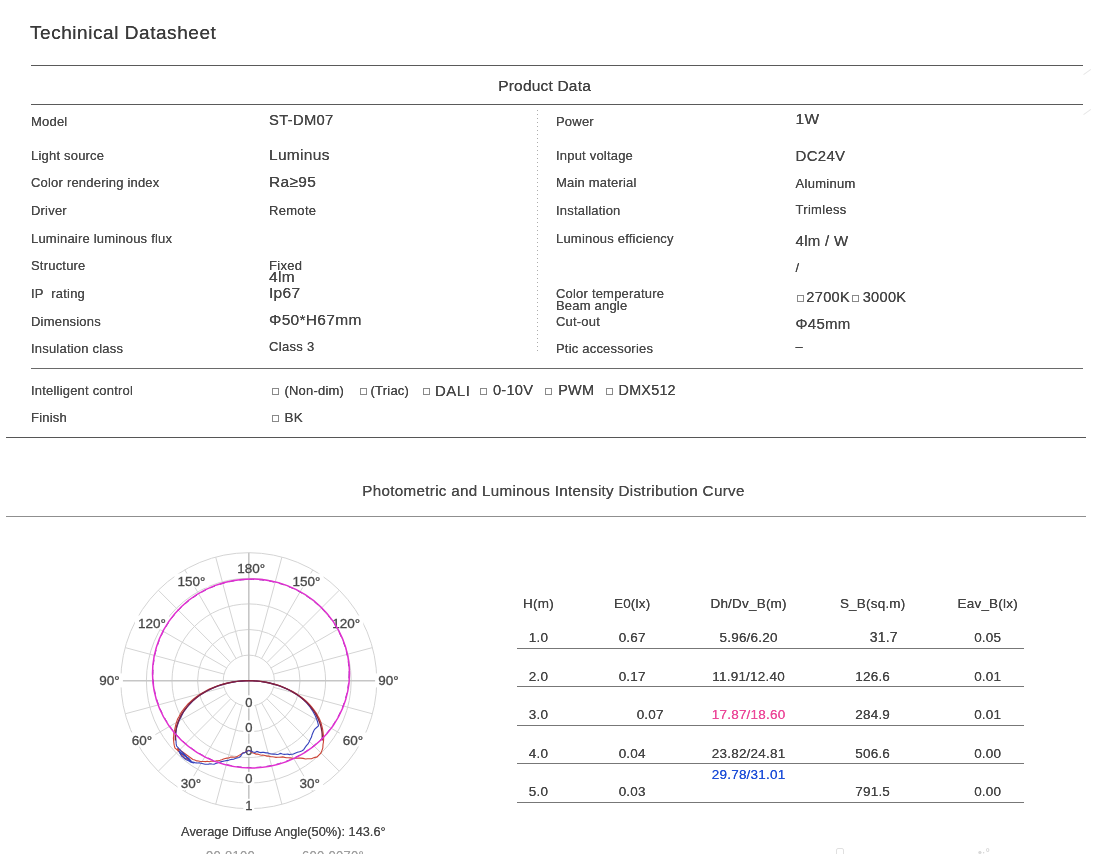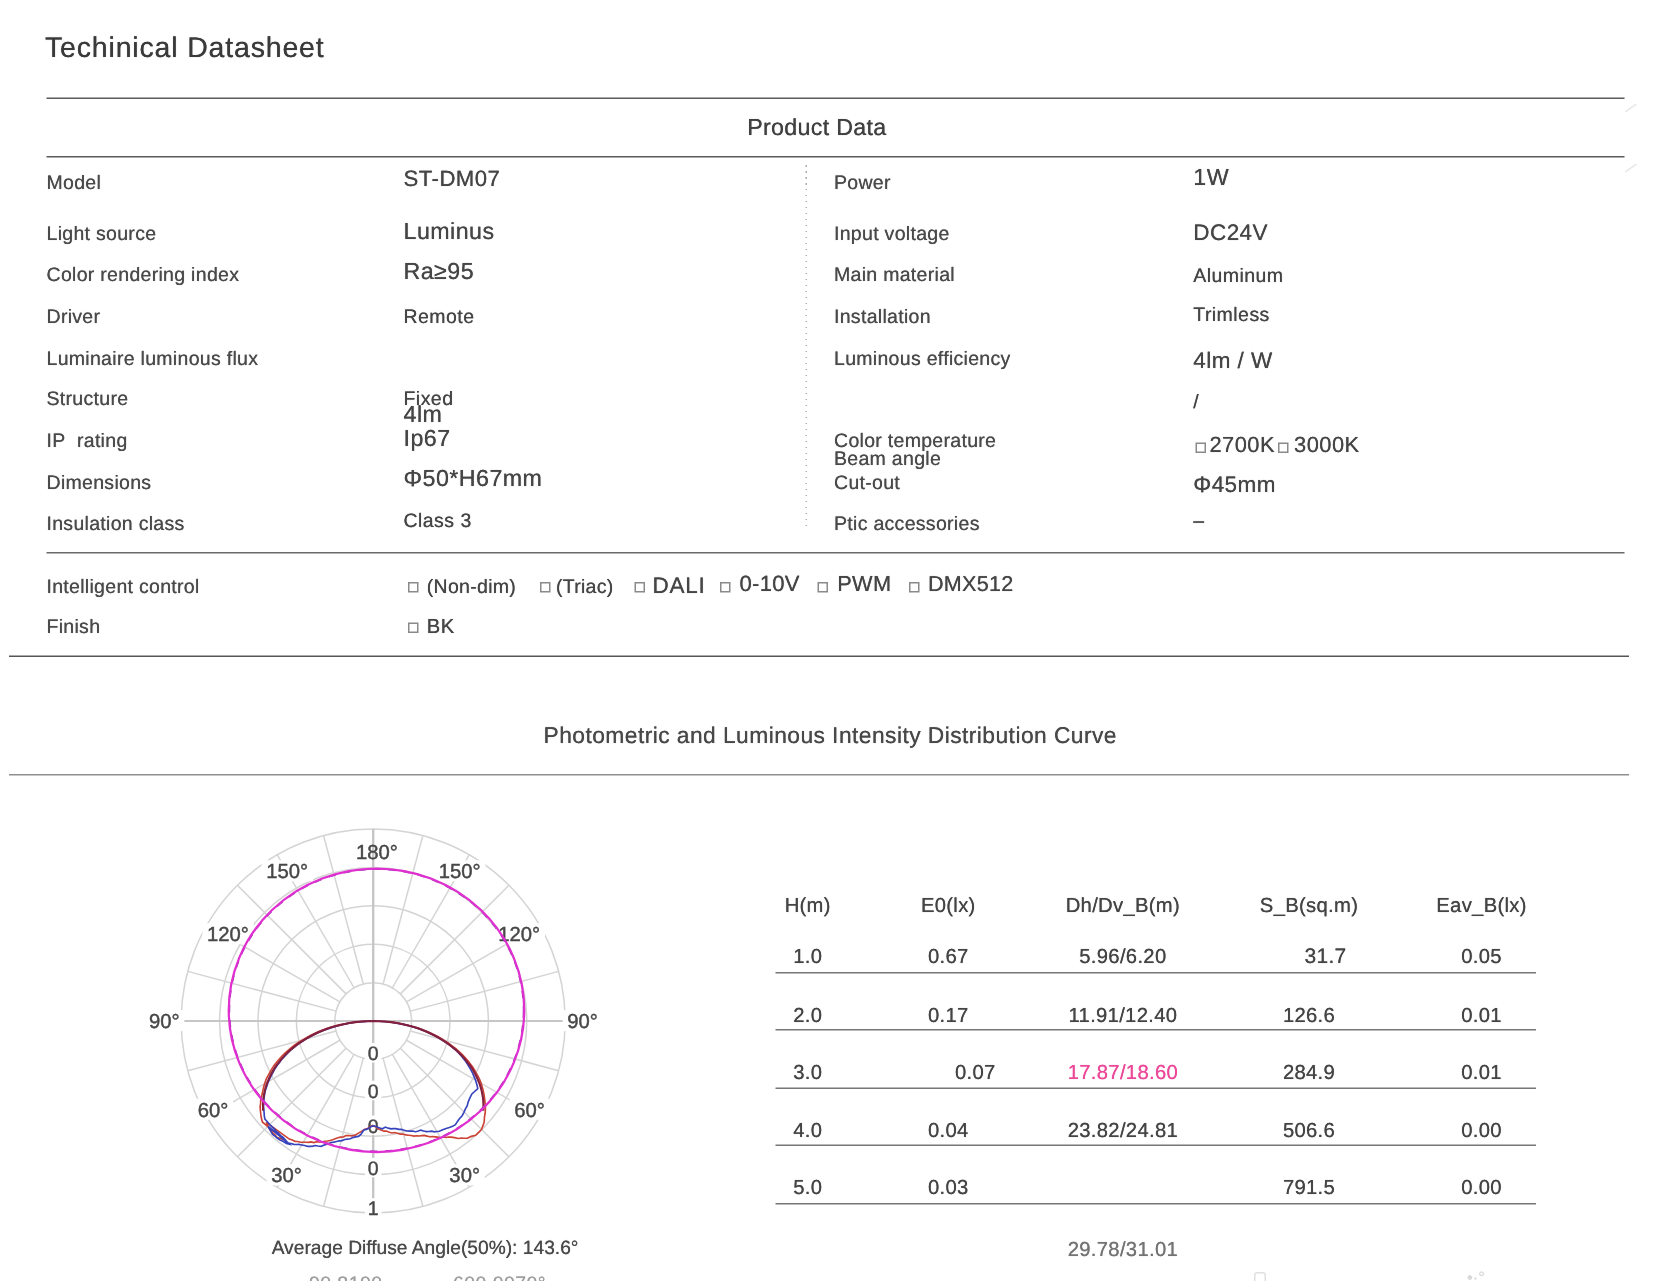--- a/index.html
+++ b/index.html
@@ -91,21 +91,21 @@
 <div style="position:absolute;left:987.7px;top:708.0px;font-size:13.5px;line-height:13.5px;letter-spacing:0.2px;color:#444444;white-space:nowrap;transform:translateX(-50%);">0.01</div>
 <div style="position:absolute;left:517px;top:724.5px;width:506.5px;height:1px;background:#777777"></div>
 <div style="position:absolute;left:538.5px;top:746.8px;font-size:13.5px;line-height:13.5px;letter-spacing:0.2px;color:#444444;white-space:nowrap;transform:translateX(-50%);">4.0</div>
 <div style="position:absolute;left:632.2px;top:746.8px;font-size:13.5px;line-height:13.5px;letter-spacing:0.2px;color:#444444;white-space:nowrap;transform:translateX(-50%);">0.04</div>
 <div style="position:absolute;left:748.6px;top:746.8px;font-size:13.5px;line-height:13.5px;letter-spacing:0.2px;color:#444444;white-space:nowrap;transform:translateX(-50%);">23.82/24.81</div>
 <div style="position:absolute;left:872.7px;top:746.8px;font-size:13.5px;line-height:13.5px;letter-spacing:0.2px;color:#444444;white-space:nowrap;transform:translateX(-50%);">506.6</div>
 <div style="position:absolute;left:987.7px;top:746.8px;font-size:13.5px;line-height:13.5px;letter-spacing:0.2px;color:#444444;white-space:nowrap;transform:translateX(-50%);">0.00</div>
 <div style="position:absolute;left:517px;top:763px;width:506.5px;height:1px;background:#777777"></div>
 <div style="position:absolute;left:538.5px;top:784.9px;font-size:13.5px;line-height:13.5px;letter-spacing:0.2px;color:#444444;white-space:nowrap;transform:translateX(-50%);">5.0</div>
 <div style="position:absolute;left:632.2px;top:784.9px;font-size:13.5px;line-height:13.5px;letter-spacing:0.2px;color:#444444;white-space:nowrap;transform:translateX(-50%);">0.03</div>
-<div style="position:absolute;left:748.6px;top:826px;font-size:13.5px;line-height:13.5px;letter-spacing:0.2px;color:#737373;white-space:nowrap;transform:translateX(-50%);">29.78/31.01</div>
+<div style="position:absolute;left:748.6px;top:768px;font-size:13.5px;line-height:13.5px;letter-spacing:0.2px;color:#1d4ed8;white-space:nowrap;transform:translateX(-50%);">29.78/31.01</div>
 <div style="position:absolute;left:872.7px;top:784.9px;font-size:13.5px;line-height:13.5px;letter-spacing:0.2px;color:#444444;white-space:nowrap;transform:translateX(-50%);">791.5</div>
 <div style="position:absolute;left:987.7px;top:784.9px;font-size:13.5px;line-height:13.5px;letter-spacing:0.2px;color:#444444;white-space:nowrap;transform:translateX(-50%);">0.00</div>
 <div style="position:absolute;left:517px;top:801.5px;width:506.5px;height:1px;background:#777777"></div>
 <div style="position:absolute;left:283.4px;top:825.6px;font-size:12.8px;line-height:12.8px;letter-spacing:0px;color:#4a4a4a;white-space:nowrap;transform:translateX(-50%);">Average Diffuse Angle(50%): 143.6°</div>
 <div style="position:absolute;left:285px;top:848.5px;font-size:13px;line-height:13px;letter-spacing:0.3px;color:#a0a0a0;white-space:nowrap;transform:translateX(-50%);">90.8100&nbsp;&nbsp;&nbsp;&nbsp;&nbsp;&nbsp;&nbsp;&nbsp;&nbsp;&nbsp;&nbsp;&nbsp;600.0070°</div>
 <div style="position:absolute;left:836px;top:848px;width:8px;height:8px;border:1px solid #e0e0e0;border-radius:2px"></div>
 <div style="position:absolute;left:978px;top:846px;width:34px;height:10px;color:#dadada;font-size:11px">•·°</div>
 <div style="position:absolute;left:1081px;top:66px;width:9px;height:7px;border-bottom:1px solid #e7e7e7;transform:rotate(-35deg)"></div>
 <div style="position:absolute;left:1081px;top:106px;width:9px;height:7px;border-bottom:1px solid #e7e7e7;transform:rotate(-35deg)"></div>
 <svg style="position:absolute;left:0;top:516px;opacity:0.999" width="1114" height="338" viewBox="0 516 1114 338">

